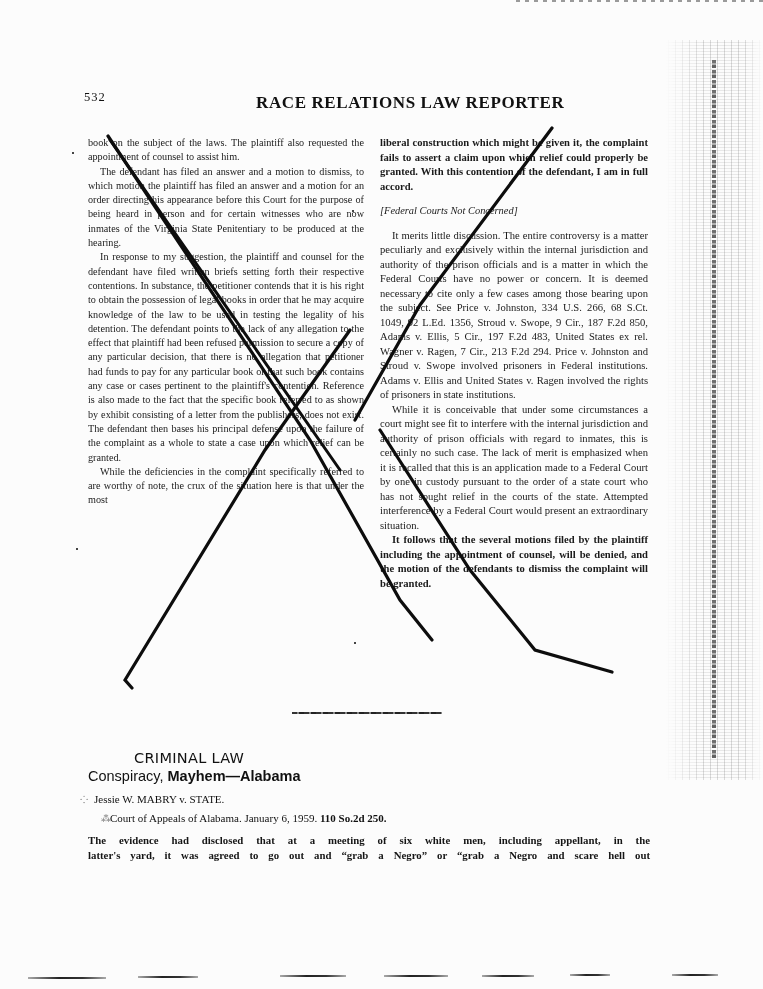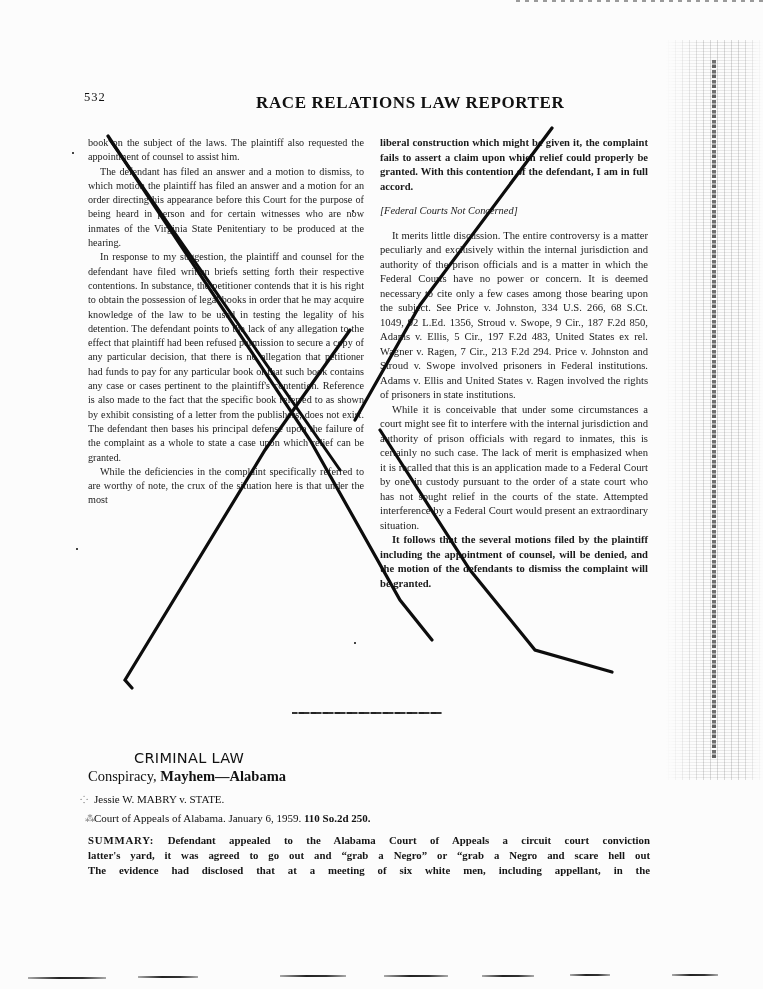--- a/index.html
+++ b/index.html
@@ -44,29 +44,29 @@
   }
   .separator {
     position: absolute; left: 292px; top: 712px; width: 150px; height: 2px;
     background: repeating-linear-gradient(to right, #333 0 5px, #888 5px 7px, #222 7px 12px);
   }
   .section-title {
     position: absolute; left: 88px; top: 750px; font-family: "DejaVu Sans", sans-serif;
     font-size: 14.5px; letter-spacing: 0.3px; color: #111; margin-left: 46px;
   }
   .section-subtitle {
-    position: absolute; left: 88px; top: 768px; font-family: Liberation Serif, serif;
+    position: absolute; left: 88px; top: 768px; font-family: Liberation Sans, sans-serif;
     font-size: 14.5px; color: #111;
   }
   .section-subtitle .bold { font-weight: bold; }
   .case-name {
     position: absolute; left: 80px; top: 792px; font-size: 11px; font-weight: normal;
   }
   .case-court {
-    position: absolute; left: 80px; top: 812px; font-size: 11px; text-align: right;
+    position: absolute; left: 96px; top: 812px; font-size: 11px; text-align: right;
   }
   .case-court .cite { font-weight: bold; }
   .mark {
     display: inline-block; width: 14px; color: #777; font-size: 10px; letter-spacing: -1px;
   }
   .summary {
     position: absolute; left: 88px; top: 833px; width: 562px; font-size: 10.8px; line-height: 15px;
     text-align: justify; font-weight: bold; color: #151515;
   }
   .summary .label { letter-spacing: 0.8px; }
@@ -119,23 +119,22 @@
 </div>
 
 <div class="case-name">
   <span class="mark">⁘</span><span>Jessie W. MABRY v. STATE.</span>
 </div>
 <div class="case-court">
   <span class="mark">⁂</span><span>Court of Appeals of Alabama. January 6, 1959. </span><span class="cite">110 So.2d 250.</span>
 </div>
 
 <div class="summary">
-  <span class="line"><span class="label">SUMMARY:</span> <span>Defendant appealed to the Alabama Court of Appeals a circuit court conviction</span></span>
+  <span class="line">The evidence had disclosed that at a meeting of six white men, including appellant, in the</span>
   <span class="line">latter's yard, it was agreed to go out and “grab a Negro” or “grab a Negro and scare hell out</span>
-  <span class="line">The evidence had disclosed that at a meeting of six white men, including appellant, in the</span>
 </div>
 
 <div class="bottom-rules">
   <span style="left:28px;width:78px;top:2px;"></span>
   <span style="left:138px;width:60px;top:1px;"></span>
   <span style="left:280px;width:66px;top:0px;"></span>
   <span style="left:384px;width:64px;top:0px;"></span>
   <span style="left:482px;width:52px;top:0px;"></span>
   <span style="left:570px;width:40px;top:-1px;"></span>
   <span style="left:672px;width:46px;top:-1px;"></span>

